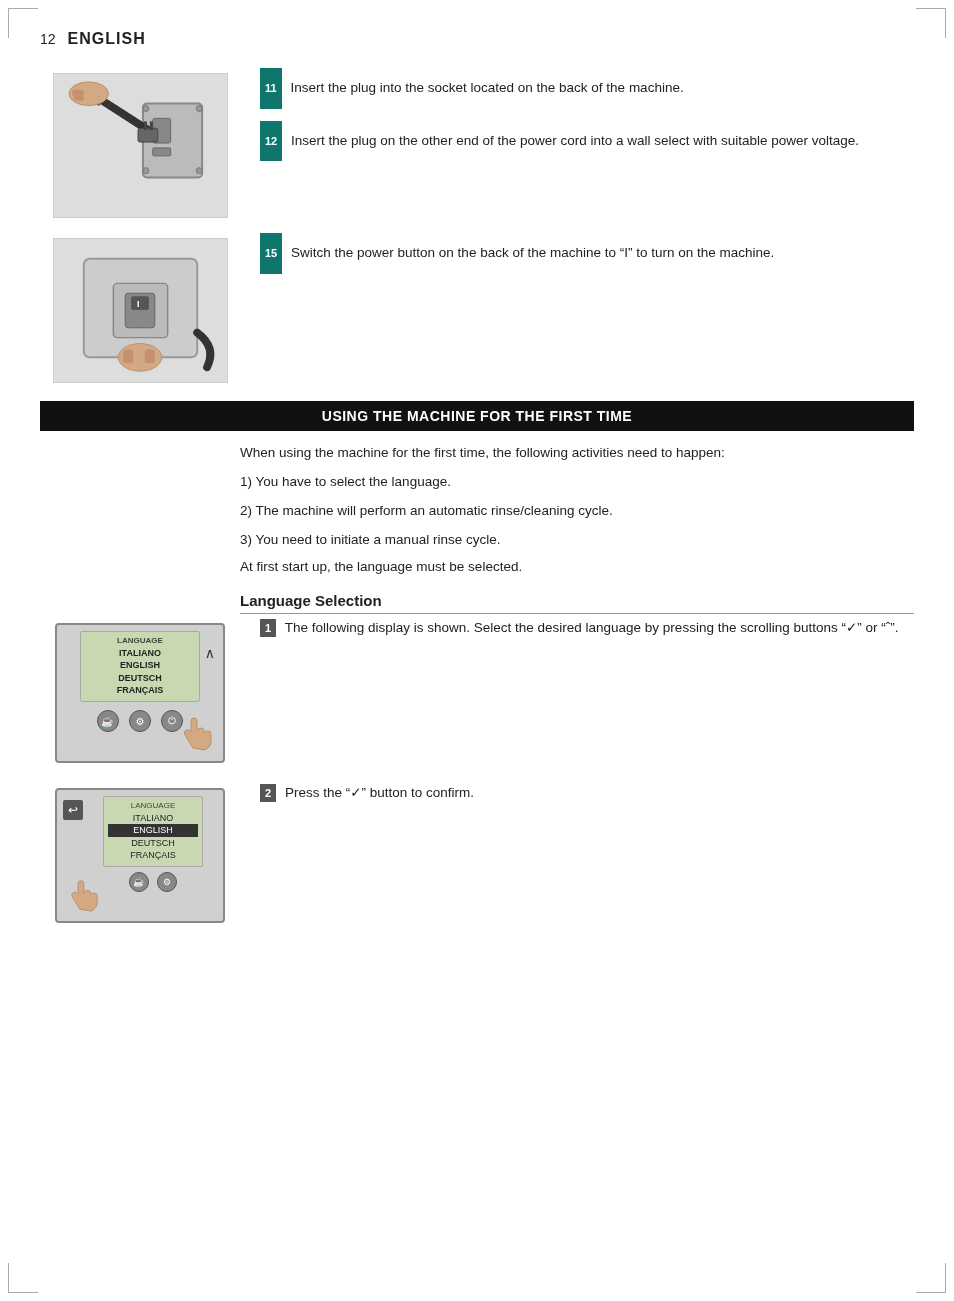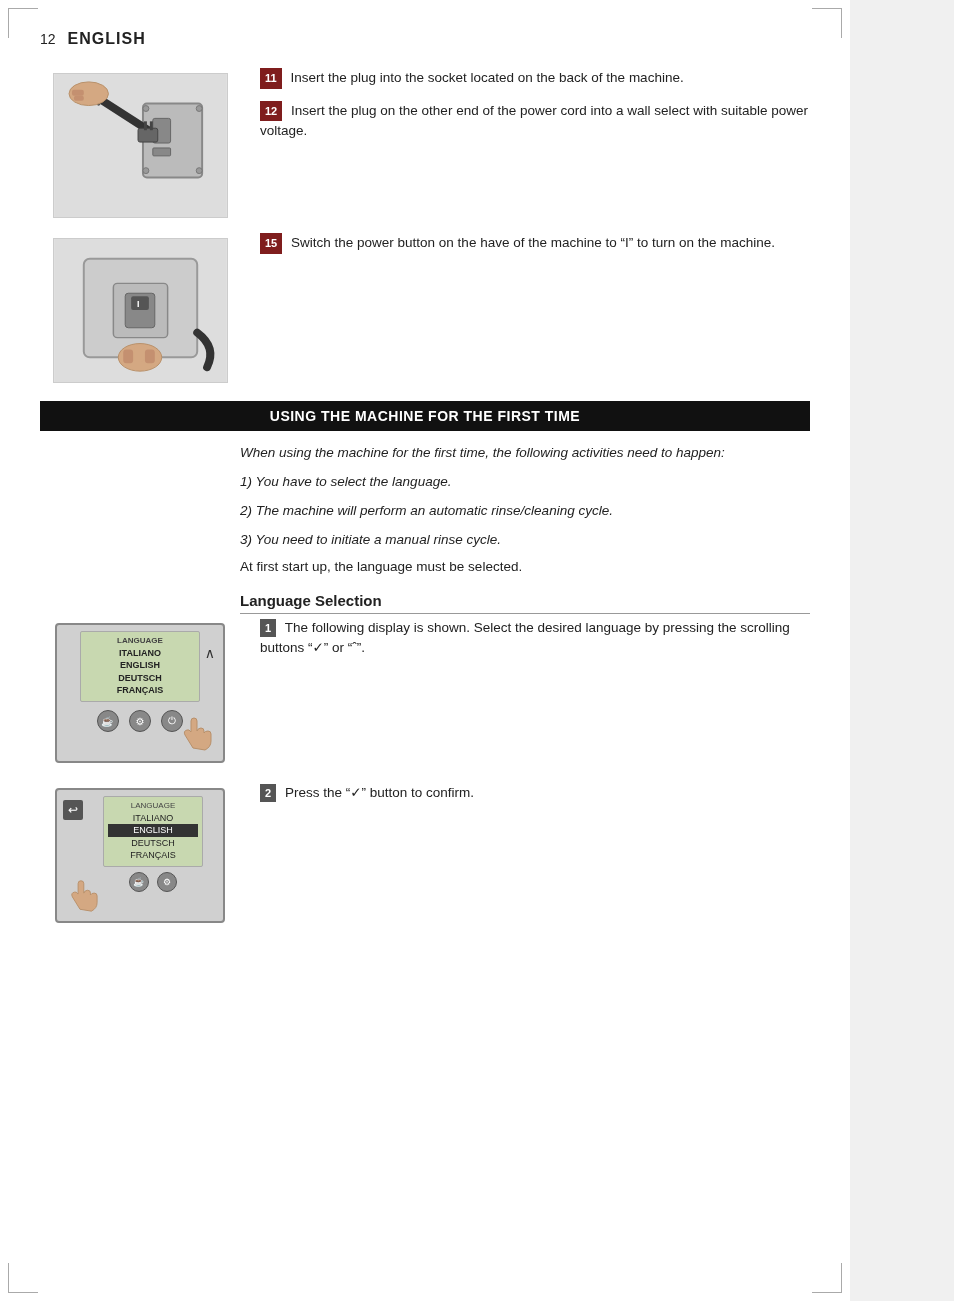--- a/index.html
+++ b/index.html
@@ -5,21 +5,21 @@
     * { margin: 0; padding: 0; box-sizing: border-box; }
     body {
       width: 954px;
       min-height: 1301px;
       background: #f0f0f0;
       font-family: Arial, sans-serif;
       font-size: 14px;
       color: #222;
     }
     .page {
-      width: 850px;
+      width: 954px;
       min-height: 1301px;
       background: #fff;
       position: relative;
       padding: 30px 40px;
     }
     
     .corner-mark {
       position: absolute;
       width: 30px;
       height: 30px;
@@ -77,25 +77,25 @@
       overflow: hidden;
     }
     .step-image-box svg {
       width: 100%;
       height: 100%;
     }
 
     
     .step-badge {
       display: inline-block;
-      background: #7f1d1d;
+      background: #0f766e;
       color: #fff;
       font-size: 11px;
       font-weight: bold;
-      padding: 2px 5px;
+      padding: 12px 5px;
       margin-right: 5px;
       vertical-align: middle;
     }
 
     .instruction-text {
       font-size: 13.5px;
       line-height: 1.5;
       margin-bottom: 12px;
     }
 
@@ -366,28 +366,28 @@
           <ellipse cx="87" cy="120" rx="22" ry="14" fill="#d4a882" stroke="#b8906a" stroke-width="1"></ellipse>
           <rect x="70" y="112" width="10" height="14" rx="3" fill="#c49070"></rect>
           <rect x="81" y="108" width="10" height="16" rx="3" fill="#d4a882"></rect>
           <rect x="92" y="112" width="10" height="14" rx="3" fill="#c49070"></rect>
         </svg>
       </div>
     </div>
     <div class="text-col">
       <p class="instruction-text">
         <span class="step-badge">15</span>
-        <span>Switch the power button on the have of the machine to “I” to turn on the machine.</span>
+        <span>Switch the power button on the back of the machine to “I” to turn on the machine.</span>
       </p>
     </div>
   </div>
 
   <div class="section-banner">USING THE MACHINE FOR THE FIRST TIME</div>
 
-  <div style="padding-left: 200px; margin-bottom: 8px; font-style: italic;">
+  <div style="padding-left: 200px; margin-bottom: 8px;">
     <p class="intro-text">When using the machine for the first time, the following activities need to happen:</p>
     <p class="intro-text">1) You have to select the language.</p>
     <p class="intro-text">2) The machine will perform an automatic rinse/cleaning cycle.</p>
     <p class="intro-text">3) You need to initiate a manual rinse cycle.</p>
   </div>
 
   <div style="padding-left: 200px; margin-bottom: 16px;">
     <p class="at-first-startup">At first start up, the language must be selected.</p>
   </div>
 

